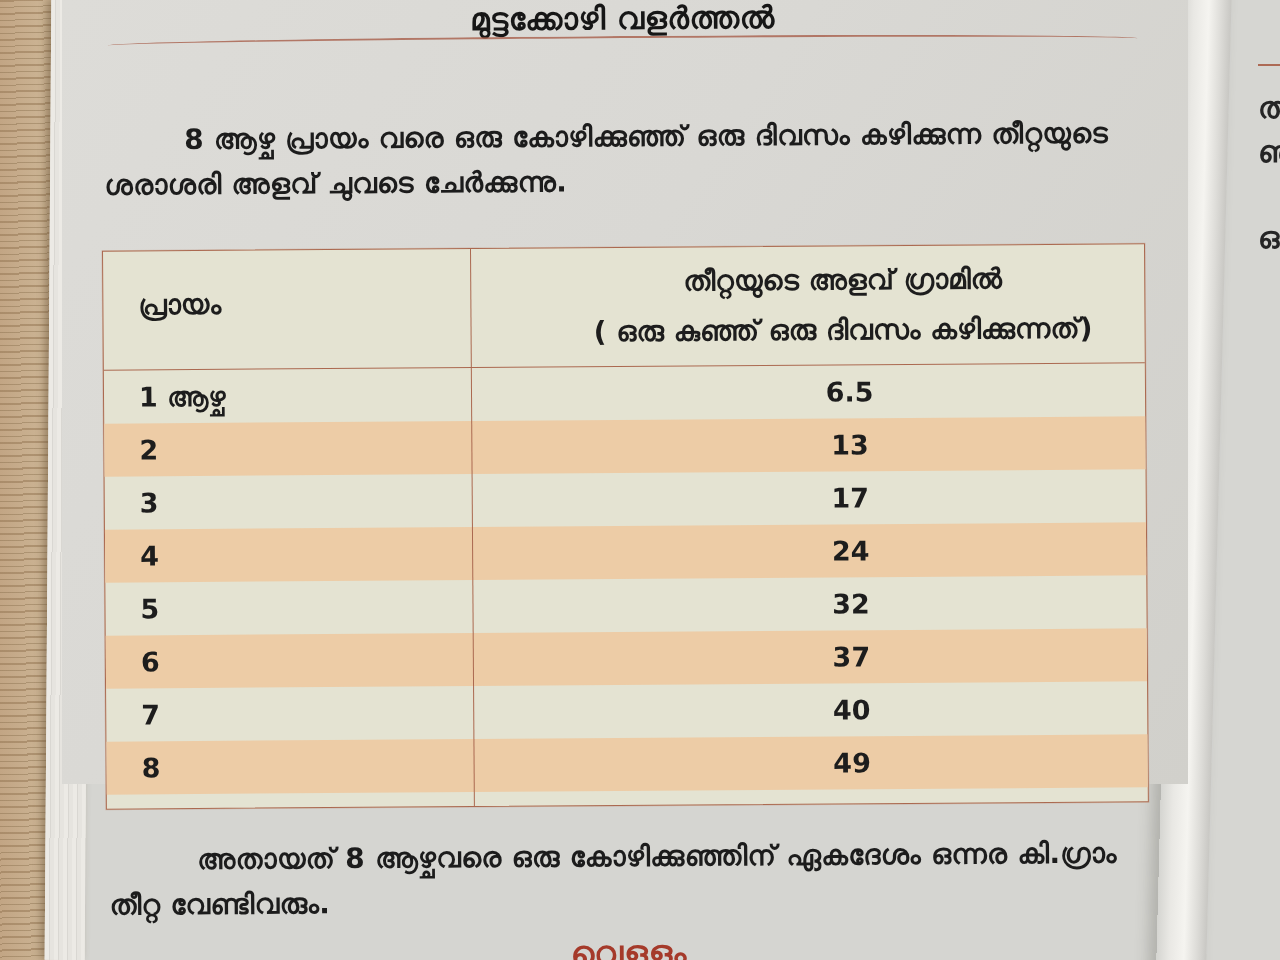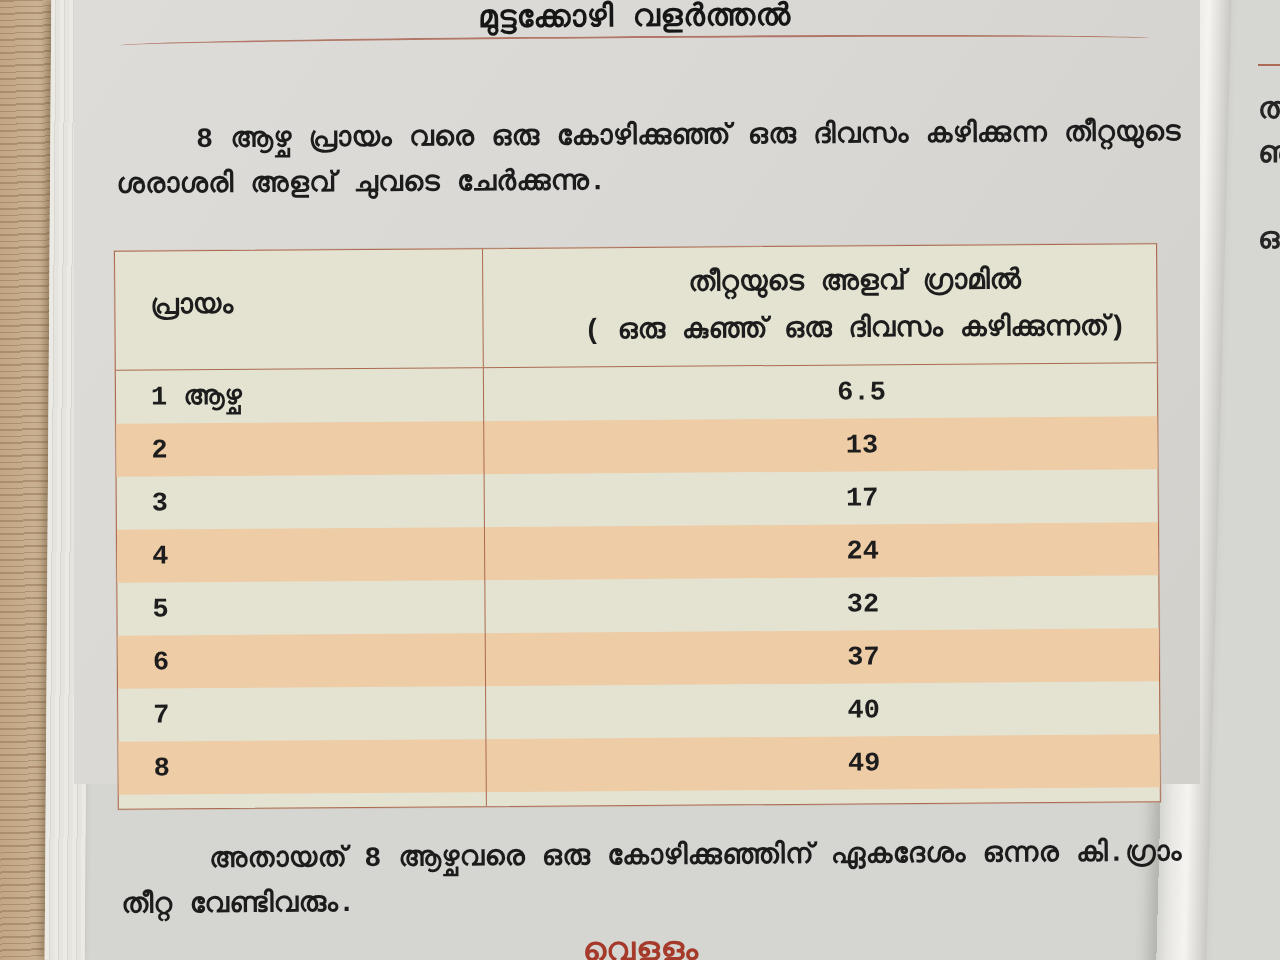--- a/index.html
+++ b/index.html
@@ -35,23 +35,22 @@
   .rp-frag.f0{top:90px;} .rp-frag.f1{top:134px;} .rp-frag.f2{top:220px;}
   
   .gutter{
     position:absolute;left:1182px;top:-20px;width:50px;height:1000px;
     background:linear-gradient(90deg,rgba(160,160,156,.0) 0%,#e9e8e4 25%,#f5f4f0 55%,#dddcd8 80%,#c8c7c3 100%);
     transform:rotate(1.5deg);transform-origin:top center;
     box-shadow:-8px 0 14px rgba(70,70,65,.25);
   }
   
   .main-page{
-    position:absolute;left:74px;top:0;width:1126px;height:784px;
+    position:absolute;left:62px;top:0;width:1126px;height:784px;
     background:linear-gradient(125deg,#dddcd8 0%,#d9d8d4 45%,#d1d0cb 100%);
-    font-family:Liberation Mono, monospace;
   }
   .page-inner{position:absolute;left:0;top:0;width:100%;height:100%;transform:rotate(-.4deg);}
   .doc-title{
     position:absolute;top:0px;left:0;width:100%;text-align:center;
     font-size:31px;font-weight:700;color:#161616;letter-spacing:.5px;
   }
   .title-rule{
     position:absolute;top:36px;left:48px;width:1030px;height:10px;
     border-top:2px solid rgba(168,94,74,.8);border-radius:50%;
   }

